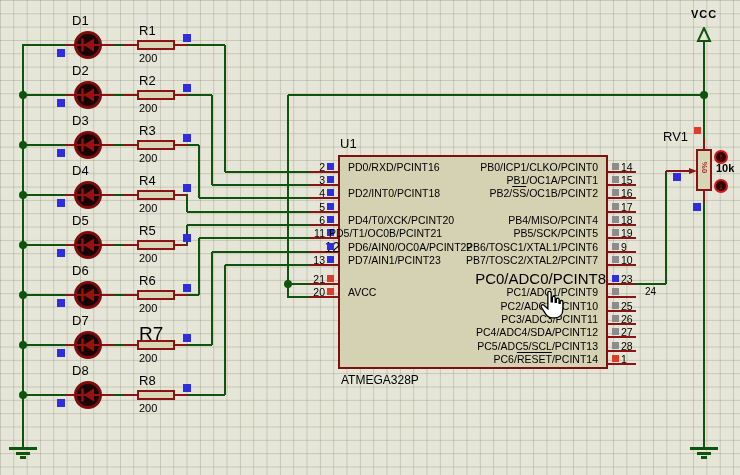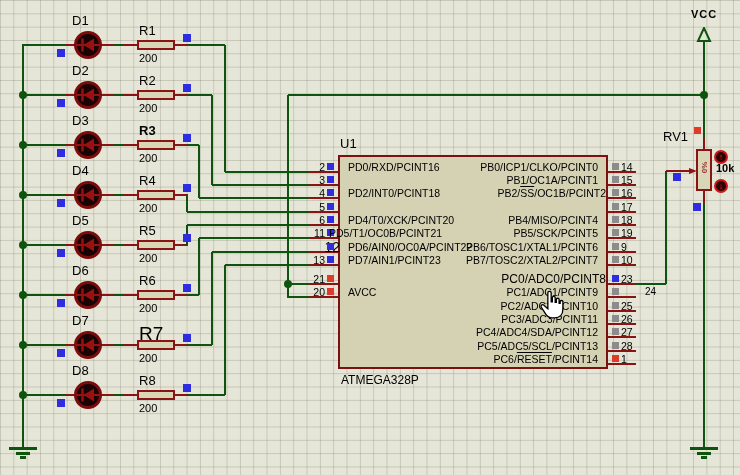--- a/index.html
+++ b/index.html
@@ -119,21 +119,21 @@
     <div style="position:absolute;left:19px;top:141px;width:8px;height:8px;border-radius:50%;background:#0e540e;"></div>
     <div style="position:absolute;left:73px;top:130px;width:30px;height:30px;"><svg width="30" height="30" viewBox="0 0 30 30">
     <circle cx="15" cy="15" r="12.5" fill="#1a0303" stroke="#7c0b0b" stroke-width="3"></circle>
     <line x1="3" y1="15" x2="27" y2="15" stroke="#991111" stroke-width="2"></line>
     <polygon points="21,8.5 21,21.5 10.5,15" fill="#991111"></polygon>
     <line x1="9.5" y1="8.5" x2="9.5" y2="21.5" stroke="#991111" stroke-width="2.5"></line>
   </svg></div>
     <div style="position:absolute;left:72px;top:113px;font-size:13px;color:#000;">D3</div>
     <div style="position:absolute;left:57px;top:149px;width:8px;height:8px;background:#2e2ee0;"></div>
     <div style="position:absolute;left:137px;top:140px;width:38px;height:10px;box-sizing:border-box;border:2px solid #8a1414;background:#d9d5b7;"></div>
-    <div style="position:absolute;left:139px;top:123px;font-size:13px;color:#000;font-weight:bold;">R3</div>
+    <div style="position:absolute;left:139px;top:123px;font-size:13px;color:#000;">R3</div>
     <div style="position:absolute;left:139px;top:152px;font-size:11px;color:#000;">200</div>
     <div style="position:absolute;left:183px;top:134px;width:8px;height:8px;background:#2e2ee0;"></div>
     <div style="position:absolute;left:23px;top:194px;width:43px;height:2px;background:#0e540e;"></div>
     <div style="position:absolute;left:66px;top:194px;width:9px;height:2px;background:#8a1414;"></div>
     <div style="position:absolute;left:101px;top:194px;width:13px;height:2px;background:#8a1414;"></div>
     <div style="position:absolute;left:114px;top:194px;width:10px;height:2px;background:#0e540e;"></div>
     <div style="position:absolute;left:124px;top:194px;width:14px;height:2px;background:#8a1414;"></div>
     <div style="position:absolute;left:175px;top:194px;width:13px;height:2px;background:#8a1414;"></div>
     <div style="position:absolute;left:188px;top:194px;width:-1px;height:2px;background:#0e540e;"></div>
     <div style="position:absolute;left:186px;top:195px;width:2px;height:17px;background:#0e540e;"></div>
@@ -294,21 +294,21 @@
     <div style="position:absolute;left:621px;top:161px;width:30px;font-size:10.5px;height:12px;line-height:12px;color:#000;">14</div>
     <div style="position:absolute;left:612px;top:163px;width:7px;height:7px;background:#8c8c8c;"></div>
     <div style="position:absolute;left:350px;top:161px;width:248px;text-align:right;font-size:10.5px;height:12px;line-height:12px;color:#000;white-space:nowrap;">PB0/ICP1/CLKO/PCINT0</div>
     <div style="position:absolute;left:608px;top:184px;width:28px;height:2px;background:#8a1414;"></div>
     <div style="position:absolute;left:621px;top:174px;width:30px;font-size:10.5px;height:12px;line-height:12px;color:#000;">15</div>
     <div style="position:absolute;left:612px;top:176px;width:7px;height:7px;background:#8c8c8c;"></div>
     <div style="position:absolute;left:350px;top:174px;width:248px;text-align:right;font-size:10.5px;height:12px;line-height:12px;color:#000;white-space:nowrap;">PB1/OC1A/PCINT1</div>
     <div style="position:absolute;left:608px;top:197px;width:28px;height:2px;background:#8a1414;"></div>
     <div style="position:absolute;left:621px;top:187px;width:30px;font-size:10.5px;height:12px;line-height:12px;color:#000;">16</div>
     <div style="position:absolute;left:612px;top:189px;width:7px;height:7px;background:#8c8c8c;"></div>
-    <div style="position:absolute;left:350px;top:187px;width:248px;text-align:right;font-size:10.5px;height:12px;line-height:12px;color:#000;white-space:nowrap;padding-left:8px;">PB2/<span class="ov">SS</span>/OC1B/PCINT2</div>
+    <div style="position:absolute;left:350px;top:187px;width:248px;text-align:right;font-size:10.5px;height:12px;line-height:12px;color:#000;white-space:nowrap;">PB2/<span class="ov">SS</span>/OC1B/PCINT2</div>
     <div style="position:absolute;left:608px;top:211px;width:28px;height:2px;background:#8a1414;"></div>
     <div style="position:absolute;left:621px;top:201px;width:30px;font-size:10.5px;height:12px;line-height:12px;color:#000;">17</div>
     <div style="position:absolute;left:612px;top:203px;width:7px;height:7px;background:#8c8c8c;"></div>
     <div style="position:absolute;left:608px;top:224px;width:28px;height:2px;background:#8a1414;"></div>
     <div style="position:absolute;left:621px;top:214px;width:30px;font-size:10.5px;height:12px;line-height:12px;color:#000;">18</div>
     <div style="position:absolute;left:612px;top:216px;width:7px;height:7px;background:#8c8c8c;"></div>
     <div style="position:absolute;left:350px;top:214px;width:248px;text-align:right;font-size:10.5px;height:12px;line-height:12px;color:#000;white-space:nowrap;">PB4/MISO/PCINT4</div>
     <div style="position:absolute;left:608px;top:237px;width:28px;height:2px;background:#8a1414;"></div>
     <div style="position:absolute;left:621px;top:227px;width:30px;font-size:10.5px;height:12px;line-height:12px;color:#000;">19</div>
     <div style="position:absolute;left:612px;top:229px;width:7px;height:7px;background:#8c8c8c;"></div>
@@ -317,21 +317,21 @@
     <div style="position:absolute;left:621px;top:241px;width:30px;font-size:10.5px;height:12px;line-height:12px;color:#000;">9</div>
     <div style="position:absolute;left:612px;top:243px;width:7px;height:7px;background:#8c8c8c;"></div>
     <div style="position:absolute;left:350px;top:241px;width:248px;text-align:right;font-size:10.5px;height:12px;line-height:12px;color:#000;white-space:nowrap;">PB6/TOSC1/XTAL1/PCINT6</div>
     <div style="position:absolute;left:608px;top:264px;width:28px;height:2px;background:#8a1414;"></div>
     <div style="position:absolute;left:621px;top:254px;width:30px;font-size:10.5px;height:12px;line-height:12px;color:#000;">10</div>
     <div style="position:absolute;left:612px;top:256px;width:7px;height:7px;background:#8c8c8c;"></div>
     <div style="position:absolute;left:350px;top:254px;width:248px;text-align:right;font-size:10.5px;height:12px;line-height:12px;color:#000;white-space:nowrap;">PB7/TOSC2/XTAL2/PCINT7</div>
     <div style="position:absolute;left:608px;top:283px;width:28px;height:2px;background:#8a1414;"></div>
     <div style="position:absolute;left:621px;top:273px;width:30px;font-size:10.5px;height:12px;line-height:12px;color:#000;">23</div>
     <div style="position:absolute;left:612px;top:275px;width:7px;height:7px;background:#2e2ee0;"></div>
-    <div style="position:absolute;left:350px;top:273px;width:256px;text-align:right;font-size:12px;height:12px;line-height:12px;color:#000;white-space:nowrap;">PC0/ADC0/PCINT8</div>
+    <div style="position:absolute;left:350px;top:273px;width:256px;text-align:right;font-size:15px;height:12px;line-height:12px;color:#000;white-space:nowrap;">PC0/ADC0/PCINT8</div>
     <div style="position:absolute;left:608px;top:296px;width:28px;height:2px;background:#8a1414;"></div>
     <div style="position:absolute;left:621px;top:286px;width:30px;font-size:10px;height:12px;line-height:12px;color:#000;margin-left:24px;">24</div>
     <div style="position:absolute;left:612px;top:288px;width:7px;height:7px;background:#8c8c8c;"></div>
     <div style="position:absolute;left:350px;top:286px;width:248px;text-align:right;font-size:10.5px;height:12px;line-height:12px;color:#000;white-space:nowrap;">PC1/ADC1/PCINT9</div>
     <div style="position:absolute;left:608px;top:310px;width:28px;height:2px;background:#8a1414;"></div>
     <div style="position:absolute;left:621px;top:300px;width:30px;font-size:10.5px;height:12px;line-height:12px;color:#000;">25</div>
     <div style="position:absolute;left:612px;top:302px;width:7px;height:7px;background:#8c8c8c;"></div>
     <div style="position:absolute;left:350px;top:300px;width:248px;text-align:right;font-size:10.5px;height:12px;line-height:12px;color:#000;white-space:nowrap;">PC2/ADC2/PCINT10</div>
     <div style="position:absolute;left:608px;top:323px;width:28px;height:2px;background:#8a1414;"></div>
     <div style="position:absolute;left:621px;top:313px;width:30px;font-size:10.5px;height:12px;line-height:12px;color:#000;">26</div>

